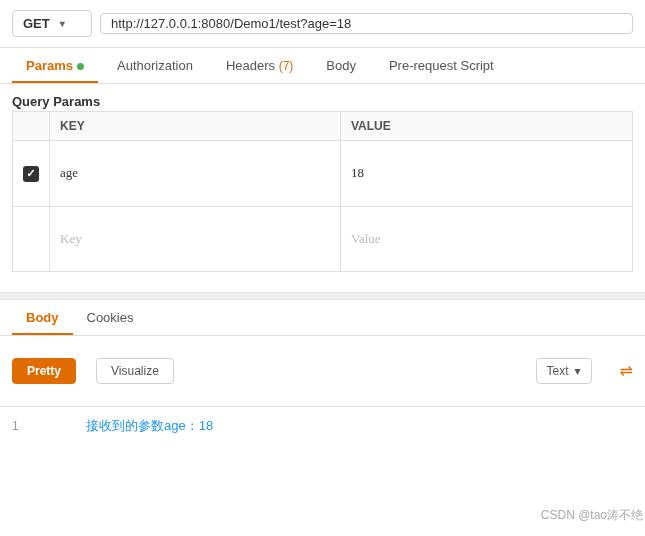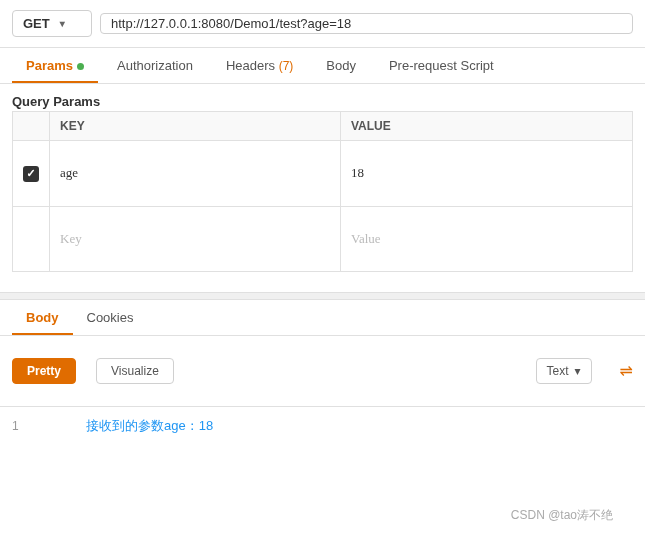--- a/index.html
+++ b/index.html
@@ -246,21 +246,21 @@
       min-width: 16px;
     }
     .response-text {
       color: #2196f3;
       font-size: 13px;
       margin-left: 42px;
     }
     .watermark {
       position: absolute;
       bottom: 12px;
-      right: 32px;
+      right: 2px;
       font-size: 12px;
       color: #aaa;
     }
   </style>
 </head>
 <body>
 
 <div class="url-bar">
   <div class="method-selector">
     <span class="method-label">GET</span>

